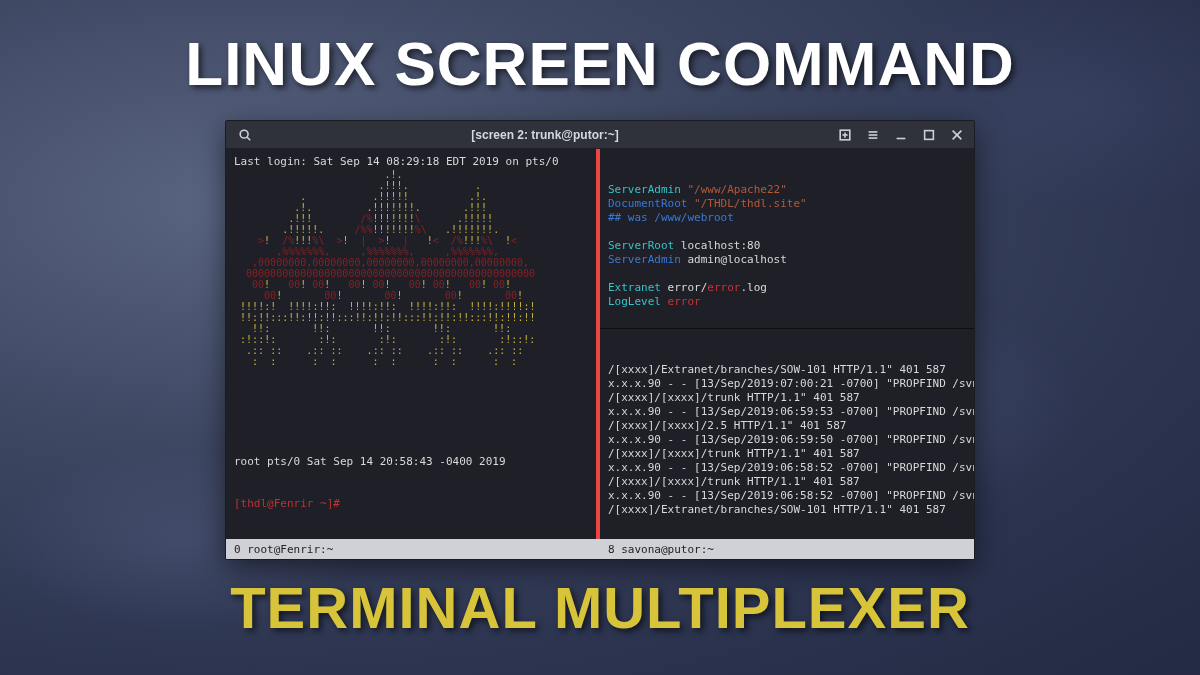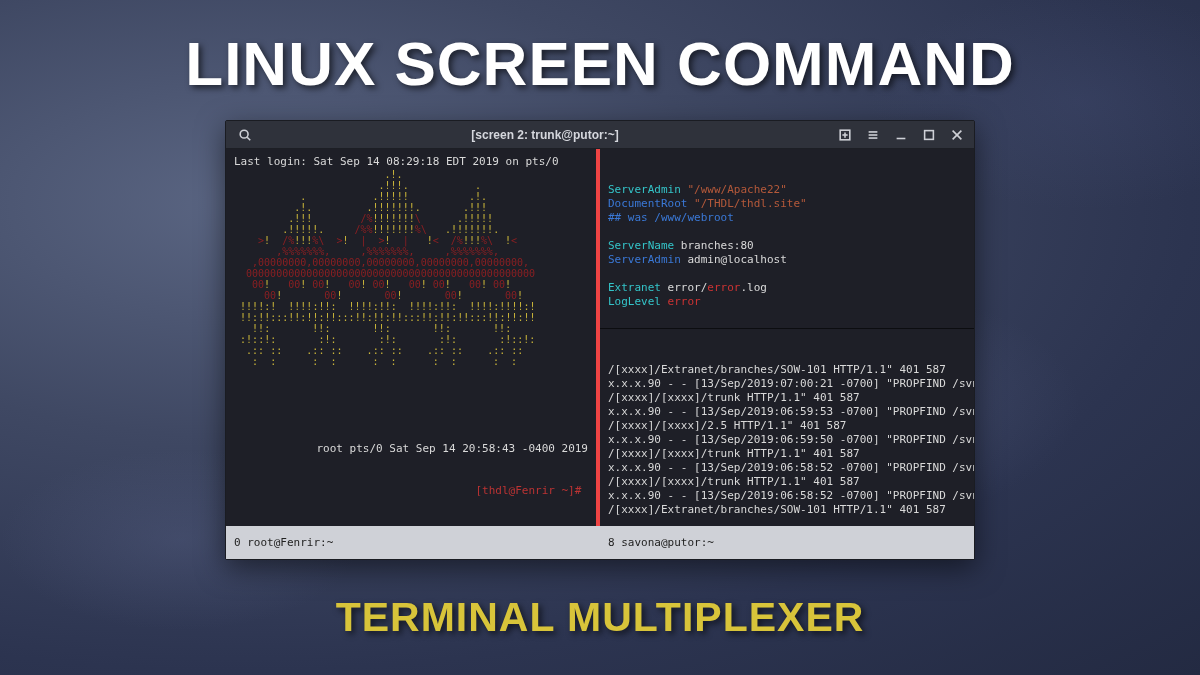--- a/index.html
+++ b/index.html
@@ -17,21 +17,21 @@
       radial-gradient(ellipse 300px 150px at 15% 80%, rgba(100,110,150,.25), transparent 60%),
       radial-gradient(ellipse 350px 180px at 90% 15%, rgba(70,80,120,.3), transparent 60%);
     pointer-events:none;
   }
   .headline {
     position:absolute; left:0; right:0; text-align:center;
     font-weight:900; letter-spacing:1px;
     text-shadow: 3px 3px 6px rgba(0,0,0,.6);
   }
   .headline.top { top:28px; font-size:62px; color:#fff; }
-  .headline.bottom { bottom:34px; font-size:41px; color:#d8c43a; }
+  .headline.bottom { bottom:34px; font-size:58px; color:#d8c43a; }
 
   
   .window {
     position:absolute; left:225px; top:120px; width:750px; height:440px;
     background:#2b2e37; border:1px solid #1a1c22; border-radius:2px;
     box-shadow: 0 8px 28px rgba(0,0,0,.5);
     display:flex; flex-direction:column;
     font-family: "DejaVu Sans Mono","Liberation Mono",monospace;
   }
   .titlebar {
@@ -53,31 +53,31 @@
     flex:1; background:#1e1f27; color:#d9d9d9; font-size:11px; line-height:14px;
     display:flex; position:relative; white-space:pre; overflow:hidden;
   }
   .pane { padding:6px 8px 0 8px; overflow:hidden; position:relative; }
   .pane.left { width:50%; border-right:4px solid #ef4444; display:flex; flex-direction:column; }
   .pane-stack { width:50%; display:flex; flex-direction:column; }
   .pane.top { flex:0 0 180px; border-bottom:1px solid #0c0d10; }
   .pane.bot { flex:1; }
   .ascii { color:#8a1f22; font-size:10px; line-height:11px; }
   .ascii .y { color:#c9b43a; }
-  .leftfoot { margin-top:auto; color:#d9d9d9;text-align:right; }
+  .leftfoot { margin-top:auto; color:#d9d9d9; }
   .prompt .br { color:#b33; }
   .cfg { }
   .cfg .k1 { color:#34c4c9; }
   .cfg .k2 { color:#3a78d6; }
   .cfg .v  { color:#c33;text-align:right; }
   .cfg .s  { color:#b4593a; }
   .loglines { color:#d9d9d9; }
 
   .statusbar {
-    height:33px; background:#cfd1d7; color:#222; font-size:11px;
+    height:20px; background:#cfd1d7; color:#222; font-size:11px;
     display:flex; align-items:center;
   }
   .statusbar .cell { padding:0 8px; }
   .statusbar .sep { width:50%; }
 </style>
 </head>
 <body>
 
 <div class="headline top">LINUX SCREEN COMMAND</div>
 
@@ -154,21 +154,21 @@
       </div>
     </div>
 
     
     <div class="pane-stack">
       <div class="pane top">
         <div class="cfg" id="cfg-lines"><span class="k1">ServerAdmin</span> <span class="s">"/www/Apache22"</span>
 <span class="k2">DocumentRoot</span> <span class="s">"/THDL/thdl.site"</span>
 <span class="k2">## was /www/webroot</span>
 
-<span class="k1">ServerName</span> <span class="">branches:80</span>
+<span class="k1">ServerRoot</span> <span class="">localhost:80</span>
 <span class="k2">ServerAdmin</span> <span class="">admin@localhost</span>
 
 <span class="k1">Extranet</span> <span class="">error/</span><span class="v">error</span><span>.log</span>
 <span class="k1">LogLevel</span> <span class="v">error</span>
 </div>
         
         
         
       </div>
       <div class="pane bot">

